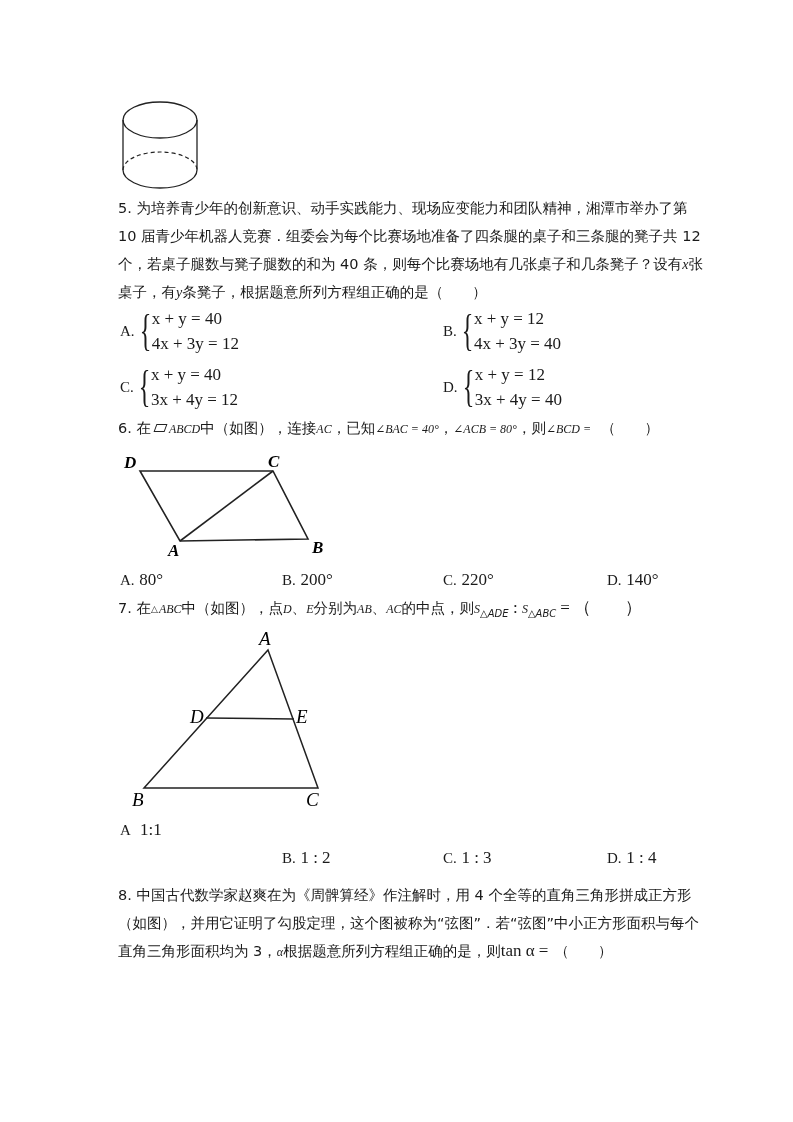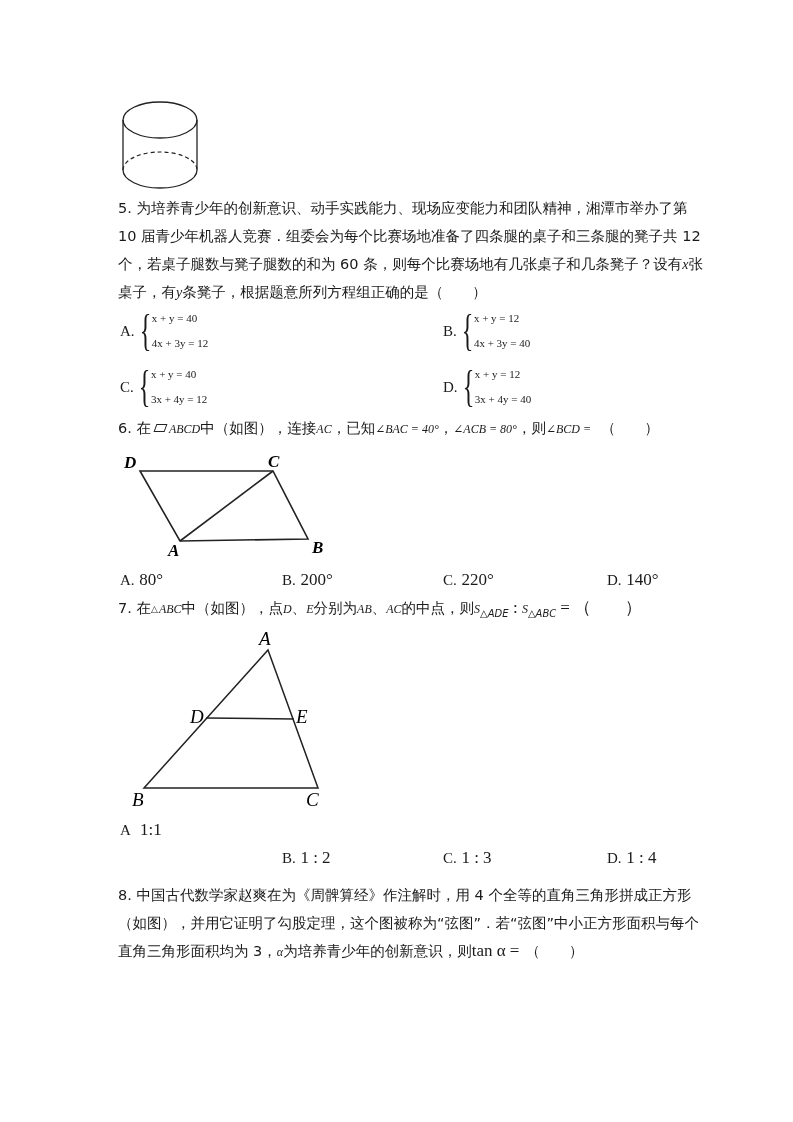--- a/index.html
+++ b/index.html
@@ -7,21 +7,21 @@
          font-family: "DejaVu Serif", "Liberation Serif", serif; color: #1a1a1a; }
   .abs { position: absolute; }
   .line { position: absolute; left: 118px; font-size: 14.5px; line-height: 20px; white-space: nowrap;
           font-family: "DejaVu Sans", "Liberation Sans", sans-serif; }
   .m { font-family: "Liberation Serif", "DejaVu Serif", serif; font-style: italic; font-size: 12px; }
   .mr { font-family: "Liberation Serif", "DejaVu Serif", serif; font-size: 17px; }
   .opt-label { font-family: "Liberation Serif", "DejaVu Serif", serif; font-size: 15px; }
   .opt-val { font-family: "Liberation Serif", "DejaVu Serif", serif; font-size: 17px; text-align: right; }
   .eqsys { position: absolute; display: flex; align-items: center; }
   .brace { font-family: "Liberation Serif", serif; font-size: 44px; line-height: 44px; transform: scaleX(0.55); margin-right: -4px; font-weight: 100; }
-  .eqs { display: flex; flex-direction: column; font-family: "Liberation Serif", serif; font-size: 11px; line-height: 25px; }
+  .eqs { display: flex; flex-direction: column; font-family: "Liberation Serif", serif; font-size: 17px; line-height: 25px; }
   .sub { font-size: 10px; font-style: italic; vertical-align: -4px; }
   .para-sym { display: inline-block; width: 9px; height: 6px; border: 1px solid #222; transform: skewX(-20deg); margin: 0 3px 0 4px; vertical-align: 1px; }
   .tri-sym { font-size: 9px; vertical-align: 1px; margin-right: 1px; }
   svg text { font-family: "Liberation Serif", "DejaVu Serif", serif; font-style: italic; }
 </style>
 </head>
 <body>
 
 <svg class="abs" style="left:112px;top:98px" width="100" height="95">
   <ellipse cx="48" cy="22" rx="37" ry="18" fill="none" stroke="#222" stroke-width="1.3"></ellipse>
@@ -31,21 +31,21 @@
   <path d="M11 72 A37 18 0 0 1 85 72" fill="none" stroke="#222" stroke-width="1.2" stroke-dasharray="4,3"></path>
 </svg>
 
 <div>
   <div class="line" style="top:198px">
     <span>5.</span>
     <span>为培养青少年的创新意识、动手实践能力、现场应变能力和团队精神，湘潭市举办了第</span>
   </div>
   <div class="line" style="top:226px">10 届青少年机器人竞赛．组委会为每个比赛场地准备了四条腿的桌子和三条腿的凳子共 12</div>
   <div class="line" style="top:254px">
-    <span>个，若桌子腿数与凳子腿数的和为 60 条，则每个比赛场地有几张桌子和几条凳子？设有</span><span class="m" style="font-size:14px">x</span><span>张</span>
+    <span>个，若桌子腿数与凳子腿数的和为 40 条，则每个比赛场地有几张桌子和几条凳子？设有</span><span class="m" style="font-size:14px">x</span><span>张</span>
   </div>
   <div class="line" style="top:282px">
     <span>桌子，有</span><span class="m" style="font-size:14px">y</span><span>条凳子，根据题意所列方程组正确的是（　　）</span>
   </div>
 
   <div class="eqsys" style="left:120px;top:306px">
     <span class="opt-label">A.</span>
     <span class="brace">{</span>
     <div class="eqs">
         <span class="eqi">x + y = 40</span>
@@ -121,15 +121,15 @@
   <div class="line" style="top:848px;left:607px"><span class="opt-label">D.</span> <span class="opt-val">1 : 4</span></div>
 </div>
 
 <div>
   <div class="line" style="top:885px">
     <span>8.</span>
     <span>中国古代数学家赵爽在为《周髀算经》作注解时，用 4 个全等的直角三角形拼成正方形</span>
   </div>
   <div class="line" style="top:913px">（如图），并用它证明了勾股定理，这个图被称为“弦图”．若“弦图”中小正方形面积与每个</div>
   <div class="line" style="top:941px">
-    <span>直角三角形面积均为 3，</span><span class="m">α</span><span>为培养青少年的创新意识，则</span><span class="mr">tan α =</span><span style="margin-left:6px">（　　）</span>
+    <span>直角三角形面积均为 3，</span><span class="m">α</span><span>根据题意所列方程组正确的是，则</span><span class="mr">tan α =</span><span style="margin-left:6px">（　　）</span>
   </div>
 </div>
 
 </body></html>

